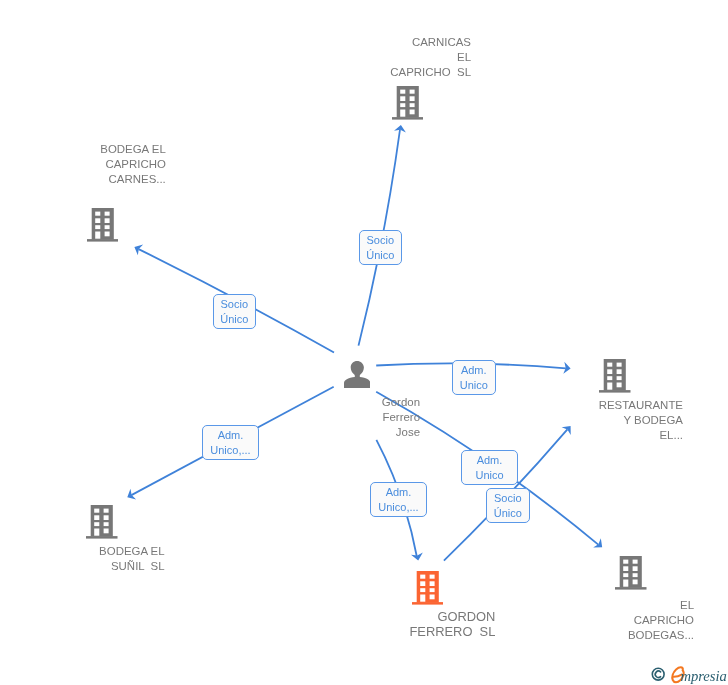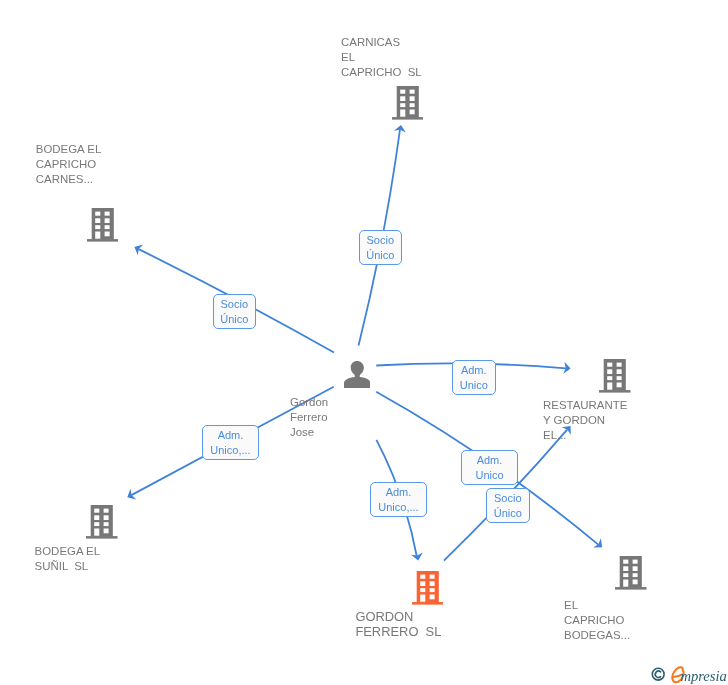--- a/index.html
+++ b/index.html
@@ -3,21 +3,21 @@
 <meta charset="utf-8">
 <title>Empresia relationship graph</title>
 <style>
   html,body{margin:0;padding:0;}
   body{width:728px;height:685px;background:#ffffff;
        font-family:"Liberation Sans",sans-serif;overflow:hidden;position:relative;}
   svg#graph{position:absolute;left:0;top:0;width:728px;height:685px;}
 
   .node{position:absolute;}
   .node-icon{position:absolute;}
-  .node-label{position:absolute;text-align:left;color:#787878;
+  .node-label{position:absolute;text-align:right;color:#787878;
               font-size:11.45px;line-height:15.1px;white-space:pre;width:130px;}
   .node-label.wide{width:140px;}
   .node-label.big{font-size:12.9px;line-height:15.6px;}
 
   .edge-label{position:absolute;border:1.3px solid #5a98e8;border-radius:5px;
               background:#fafafa;color:#4a8ddd;font-size:11px;line-height:14.8px;
               text-align:center;box-sizing:border-box;display:flex;flex-direction:column;
               align-items:center;justify-content:center;white-space:pre;height:35px;}
   .edge-label.w44{width:43.5px;margin-top:12px;}
   .edge-label.w57{width:57px;}
@@ -114,21 +114,21 @@
           <rect x="8.2" y="10.3" width="5.1" height="4.7"></rect>
           <rect x="17.6" y="10.3" width="5.0" height="4.7"></rect>
           <rect x="8.2" y="17.2" width="5.1" height="3.9"></rect>
           <rect x="17.6" y="17.2" width="5.0" height="3.9"></rect>
           <rect x="8.2" y="23.5" width="5.1" height="7.2"></rect>
           <rect x="17.6" y="23.5" width="5.0" height="4.8"></rect>
         </g>
       </svg>
     </span>
   <div class="node-label wide" style="left:543px;top:398px">RESTAURANTE
-Y GORDON
+Y BODEGA
 EL...</div>
 </div>
 
 <div class="node">
   <span class="node-icon" style="left:86.25px;top:505.2px">
       <svg width="31.5" height="34" viewBox="0 0 31.5 34" style="display:block" focusable="false">
         <rect x="0" y="31.1" width="31.5" height="2.5" fill="#777777"></rect>
         <rect x="4.7" y="0" width="22.1" height="31.6" fill="#777777"></rect>
         <g fill="#ffffff">
           <rect x="8.2" y="3.6" width="5.1" height="4.1"></rect>

